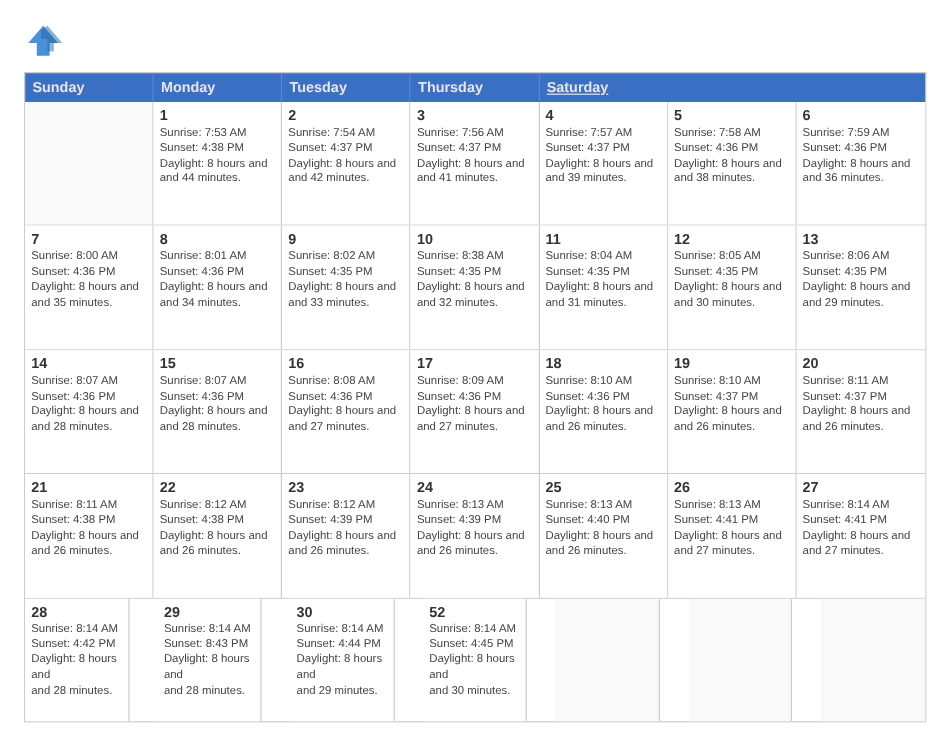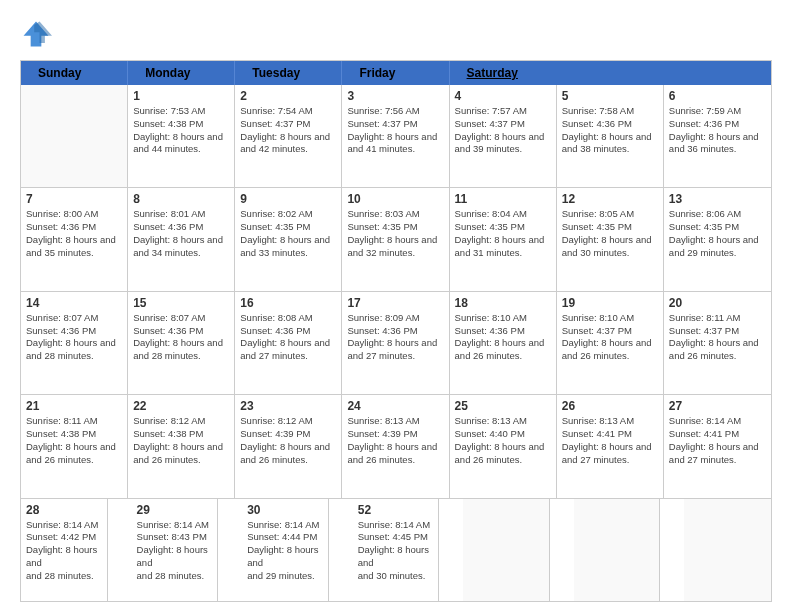--- a/index.html
+++ b/index.html
@@ -67,27 +67,26 @@
       display: flex;
       flex-direction: column;
       border: 1px solid #ccc;
     }
     .cal-header-row {
       display: grid;
       grid-template-columns: repeat(7, 1fr);
       background: #3a6fc4;
     }
     .cal-header-cell {
-      color: #000000;
+      color: #e5e5e5;
       font-weight: bold;
       font-size: 12px;
       padding: 5px 6px;
       text-align: left;
       border-right: 1px solid #5585d4;
-      margin-left: 11px;
     }
     .cal-header-cell:last-child { border-right: none; text-decoration: underline; }
     .cal-body {
       flex: 1;
       display: flex;
       flex-direction: column;
     }
     .cal-row {
       display: grid;
       grid-template-columns: repeat(7, 1fr);
@@ -138,21 +137,21 @@
       <div class="month-title"></div>
       <div class="subtitle"></div>
     </div>
   </div>
 
   <div class="calendar">
     <div class="cal-header-row">
     <div class="cal-header-cell">Sunday</div>
         <div class="cal-header-cell">Monday</div>
         <div class="cal-header-cell">Tuesday</div>
-        <div class="cal-header-cell">Friday</div>
+        <div class="cal-header-cell">Thursday</div>
         <div class="cal-header-cell">Saturday</div>
       </div>
     <div class="cal-body">
     <div class="cal-row">
           <div class="cal-cell empty"></div>
           <div class="cal-cell">
             <div class="day-number">1</div>
             <div class="day-info">
               <span>Sunrise: 7:53 AM</span>
               <span>Sunset: 4:38 PM</span>
@@ -230,21 +229,21 @@
             <div class="day-info">
               <span>Sunrise: 8:02 AM</span>
               <span>Sunset: 4:35 PM</span>
               <span>Daylight: 8 hours and</span>
               <span>and 33 minutes.</span>
             </div>
           </div>
           <div class="cal-cell">
             <div class="day-number">10</div>
             <div class="day-info">
-              <span>Sunrise: 8:03 AM</span>
+              <span>Sunrise: 8:38 AM</span>
               <span>Sunset: 4:35 PM</span>
               <span>Daylight: 8 hours and</span>
               <span>and 32 minutes.</span>
             </div>
           </div>
           <div class="cal-cell">
             <div class="day-number">11</div>
             <div class="day-info">
               <span>Sunrise: 8:04 AM</span>
               <span>Sunset: 4:35 PM</span>

